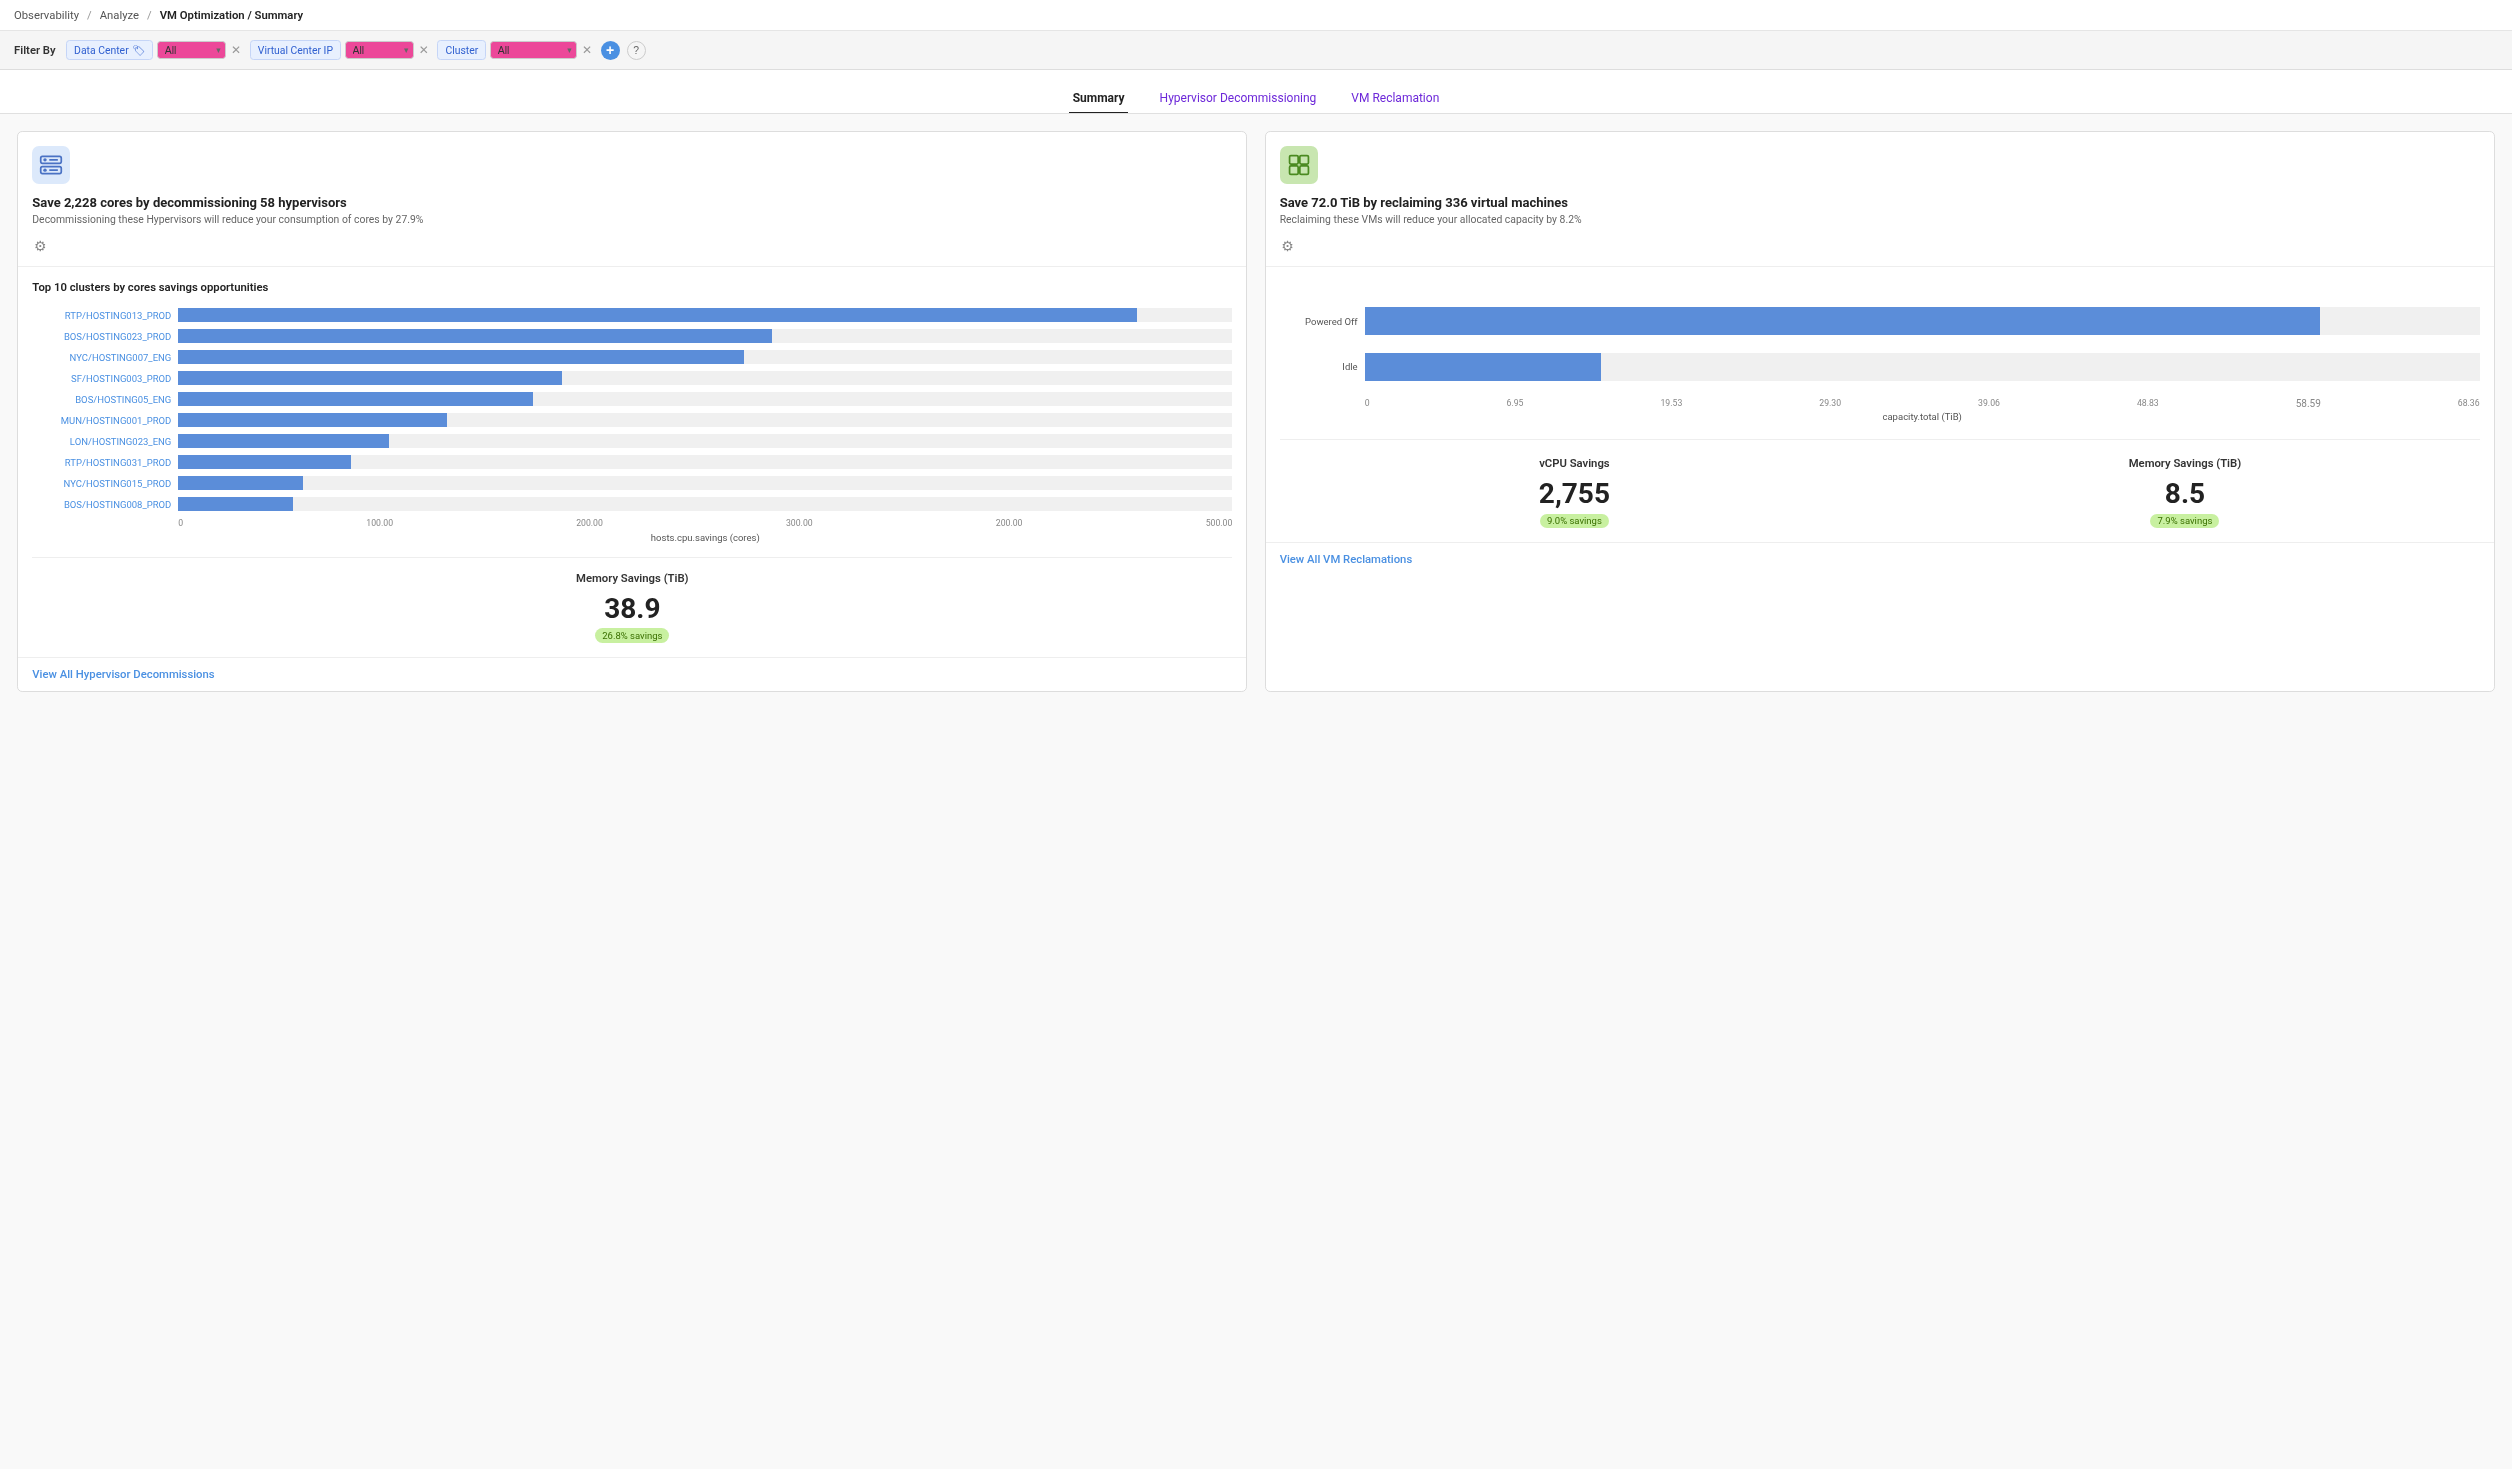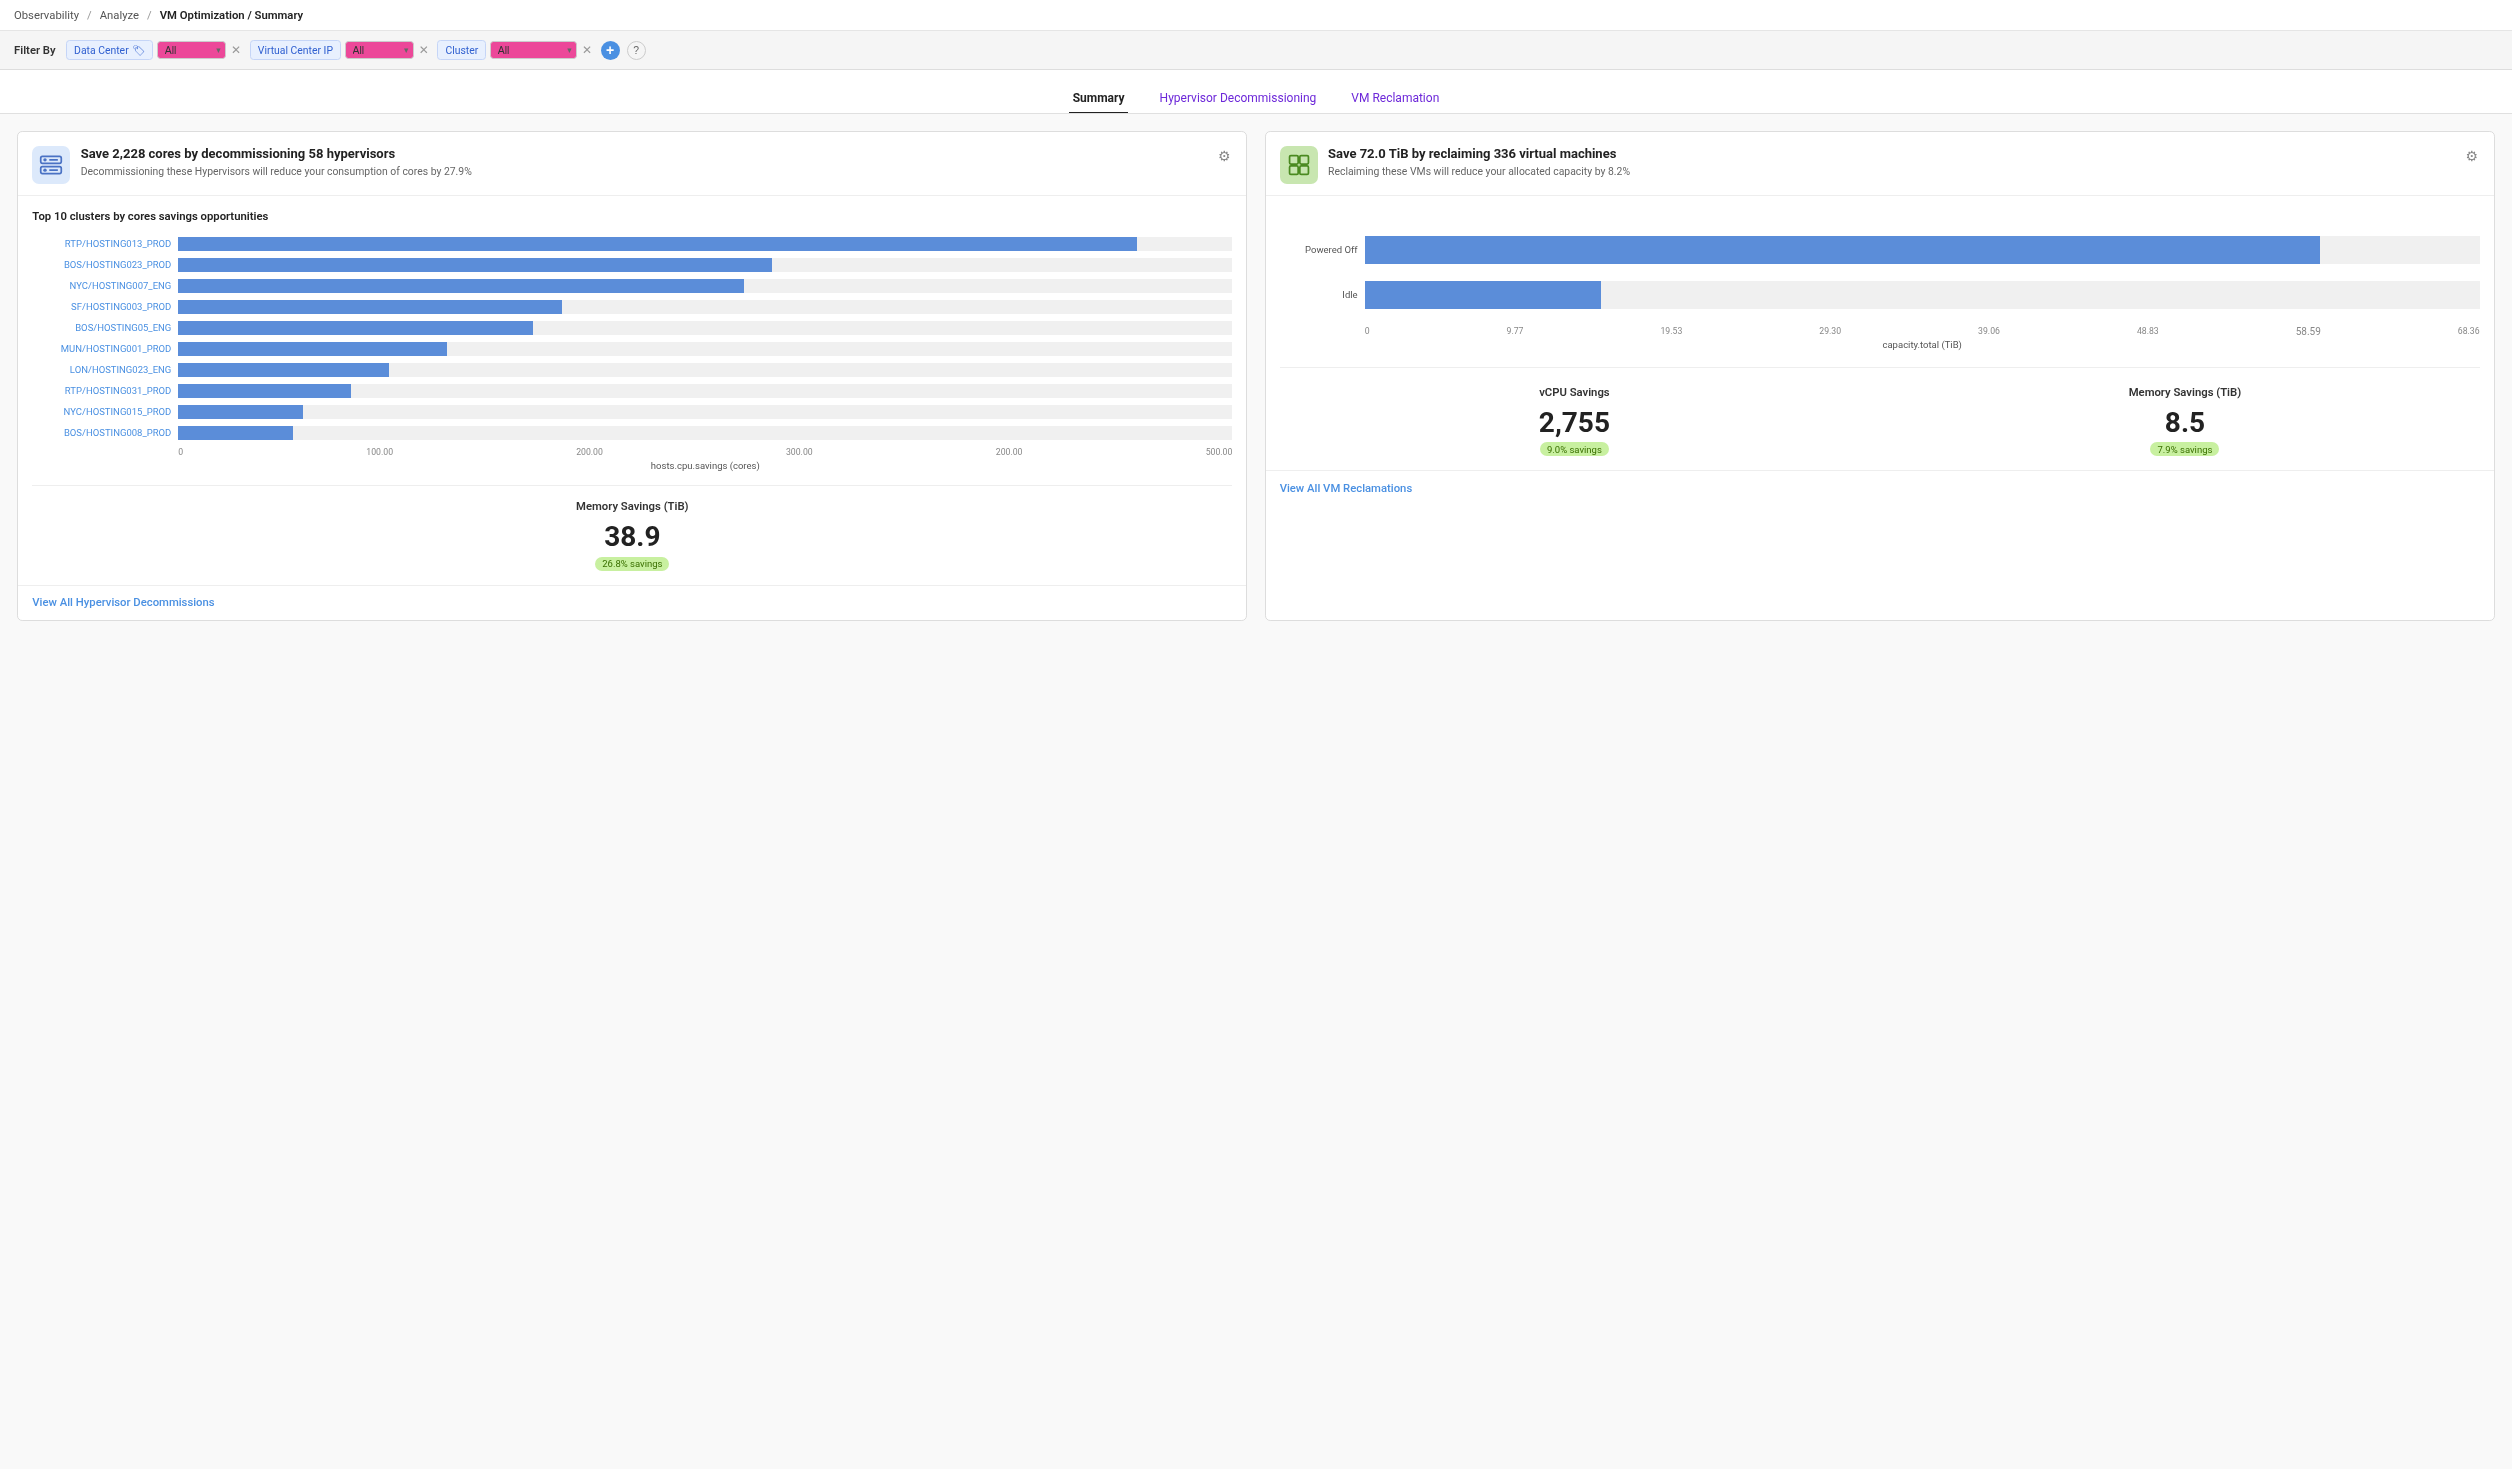--- a/index.html
+++ b/index.html
@@ -23,21 +23,21 @@
 
     .tab-bar { display: flex; justify-content: center; gap: 28px; padding: 14px 0 0; border-bottom: 0.9px solid #e0e0e0; background: #fff; }
     .tab { padding: 7px 3.5px; font-size: 12px; cursor: pointer; border-bottom: 1.7px solid transparent; color: #6d28d9; }
     .tab.active { color: #222; font-weight: 700; border-bottom: 1.7px solid #222; }
 
     .main-content { padding: 17.3px 17.3px; background: #f9f9f9; min-height: calc(100vh - 104px); }
     .panels { display: grid; grid-template-columns: 1fr 1fr; gap: 17.3px; }
 
     .panel { background: #fff; border: 0.9px solid #ddd; border-radius: 5.2px; overflow: hidden; }
 
-    .panel-header { display: flex; align-items: flex-start; padding: 14px 14px 10.4px; border-bottom: 0.9px solid #eee; gap: 10.4px; }
+    .panel-header { display: flex; align-items: flex-start; padding: 14px 14px 10.4px; border-bottom: 0.9px solid #eee; gap: 10.4px; flex-direction: column; }
     .panel-icon { width: 38px; height: 38px; border-radius: 7px; display: flex; align-items: center; justify-content: center; flex-shrink: 0; }
     .panel-icon.blue { background: #dce9fb; }
     .panel-icon.green { background: #c8e6b0; }
     .panel-header-text { flex: 1; }
     .panel-title { font-size: 13px; font-weight: 700; color: #222; margin-bottom: 3.5px; }
     .panel-subtitle { font-size: 10.4px; color: #666; }
     .panel-gear { color: #888; cursor: pointer; font-size: 14px; padding: 1.7px; }
 
     .panel-body { padding: 14px; }
 
@@ -276,21 +276,21 @@
             <div class="cap-row">
               <span class="cap-label">Idle</span>
               <div class="cap-track">
                 <div class="cap-fill" style="width: 21.2112%;"></div>
               </div>
             </div>
           </div>
 
         <div class="cap-x-axis" id="right-x-axis">
             <span style="font-size: 8.7px;">0</span>
-            <span style="font-size: 8.7px;">9.77</span>
+            <span style="font-size: 8.7px;">6.95</span>
             <span style="font-size: 8.7px;">19.53</span>
             <span style="font-size: 8.7px;">29.30</span>
             <span style="font-size: 8.7px;">39.06</span>
             <span style="font-size: 8.7px;">48.83</span>
             <span style="font-size: 10px;">58.59</span>
             <span style="font-size: 8.7px;">68.36</span>
           </div>
         <div class="cap-x-label">capacity.total (TiB)</div>
 
         <hr class="sep-line" style="margin: 17.3px 0 10.4px;">

